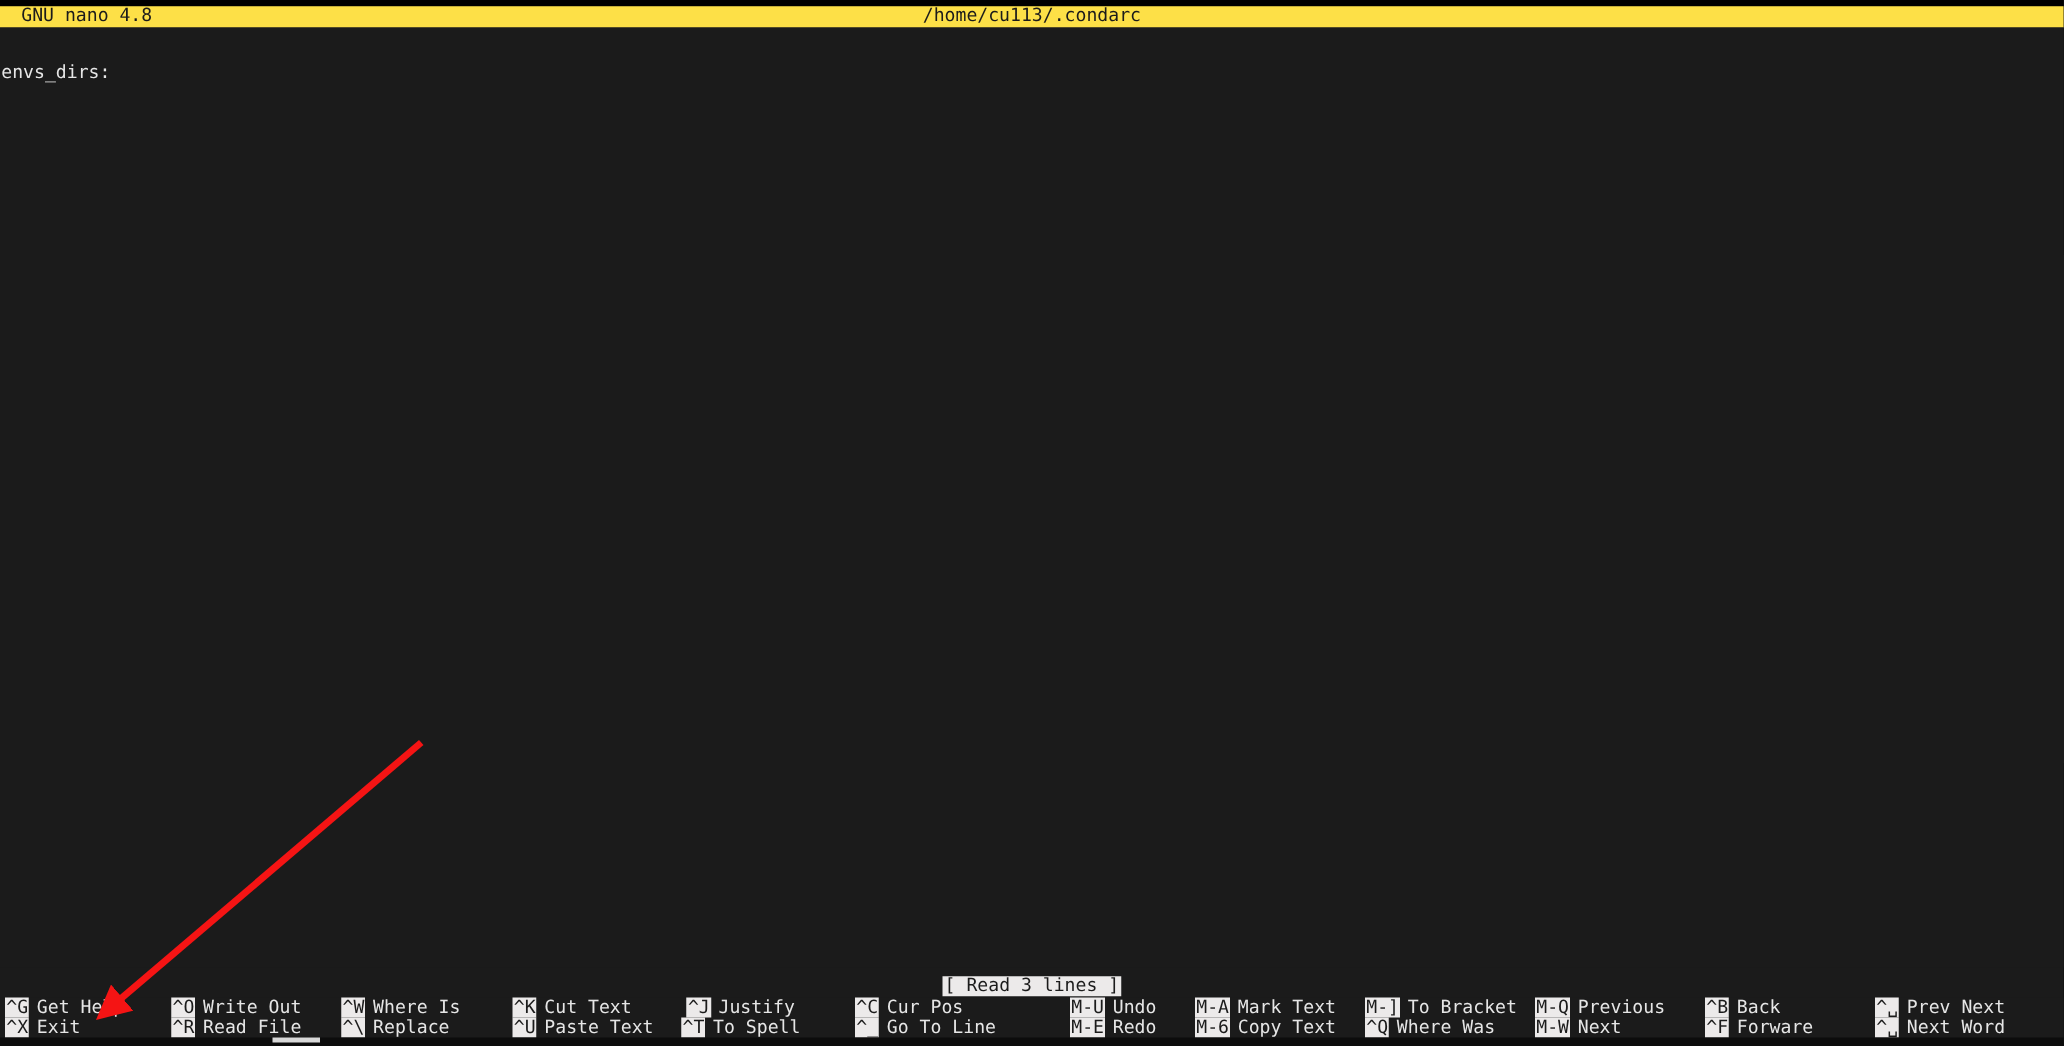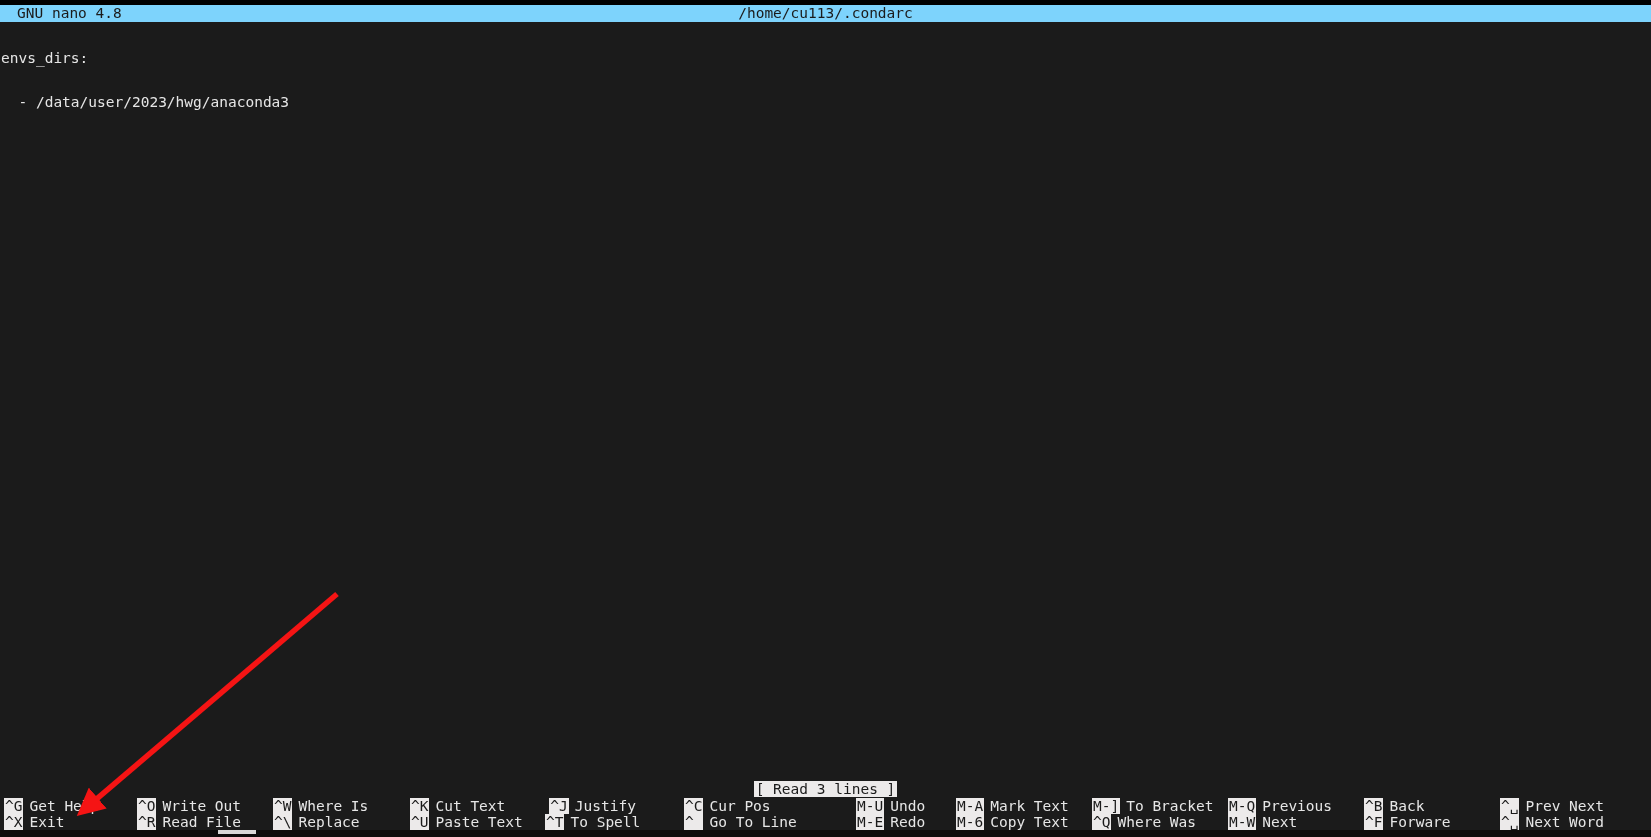--- a/index.html
+++ b/index.html
@@ -30,21 +30,21 @@
     height: 5px;
     background: #000000;
   }
 
   
   .titlebar {
     position: absolute;
     left: 0; top: 5px;
     width: 1651px;
     height: 17px;
-    background: #7dd3fc;
+    background: #fde047;
     color: #1b1b1b;
     font-size: 14.5px;
     line-height: 17px;
     white-space: pre;
   }
   .titlebar .tb-version {
     position: absolute;
     left: 17px;
     top: 0;
   }
@@ -191,21 +191,20 @@
   <div class="top-strip"></div>
 
   <div class="titlebar">
     <span class="tb-version">GNU nano 4.8</span>
     <span class="tb-filename">/home/cu113/.condarc</span>
     <span class="tb-right"></span>
   </div>
 
   <div class="editor">
     <div class="eline">envs_dirs:</div>
-    <div class="eline">  - /data/user/2023/hwg/anaconda3</div>
   </div>
 
   <div class="statusbar">
     <div class="status-msg"><span>[ Read 3 lines ]</span></div>
   </div>
 
   <div class="keybar" id="keybar">
       <div class="kcol" style="left: 4px;">
         <div class="krow"><span class="kkey">^G</span><span class="klabel">Get Help</span></div>
         <div class="krow"><span class="kkey">^X</span><span class="klabel">Exit</span></div>

